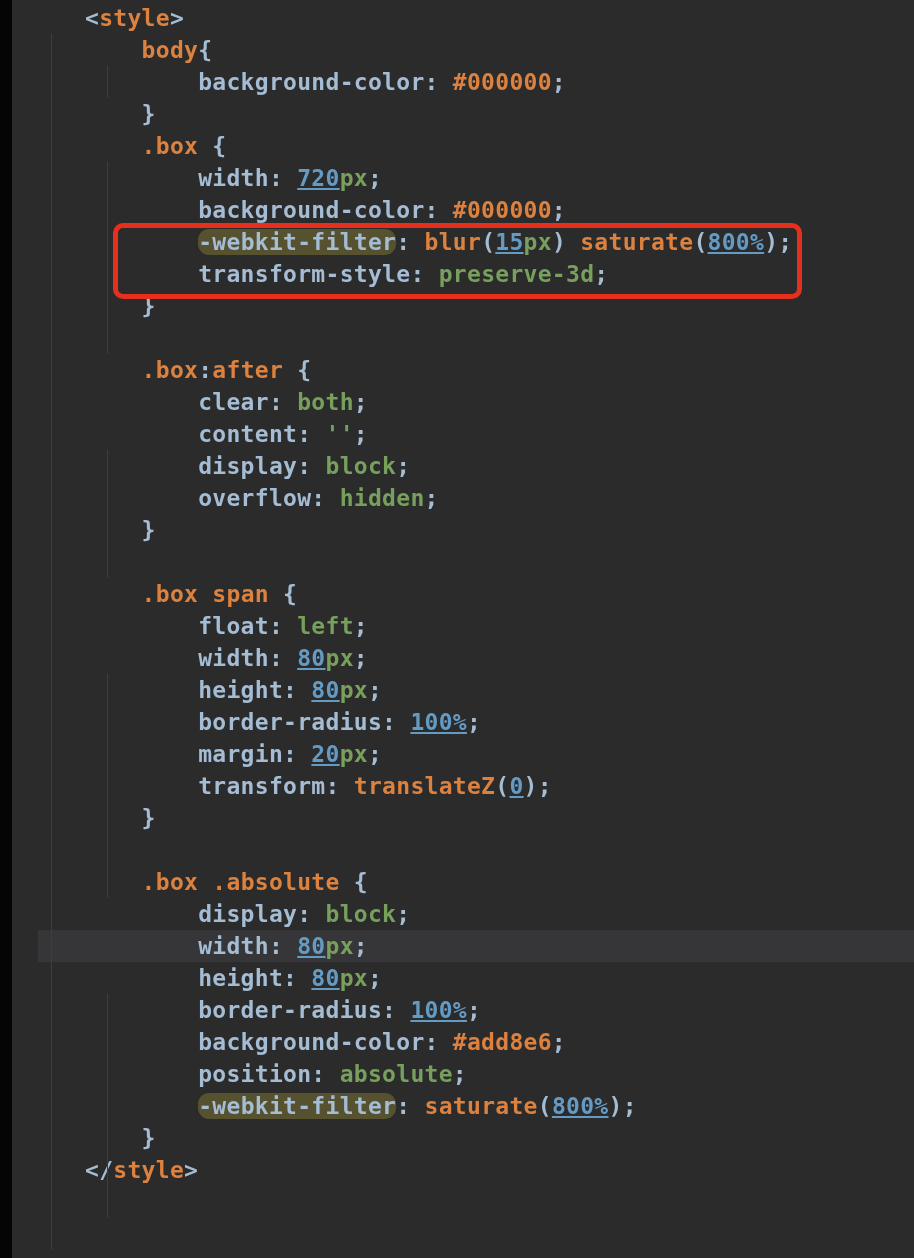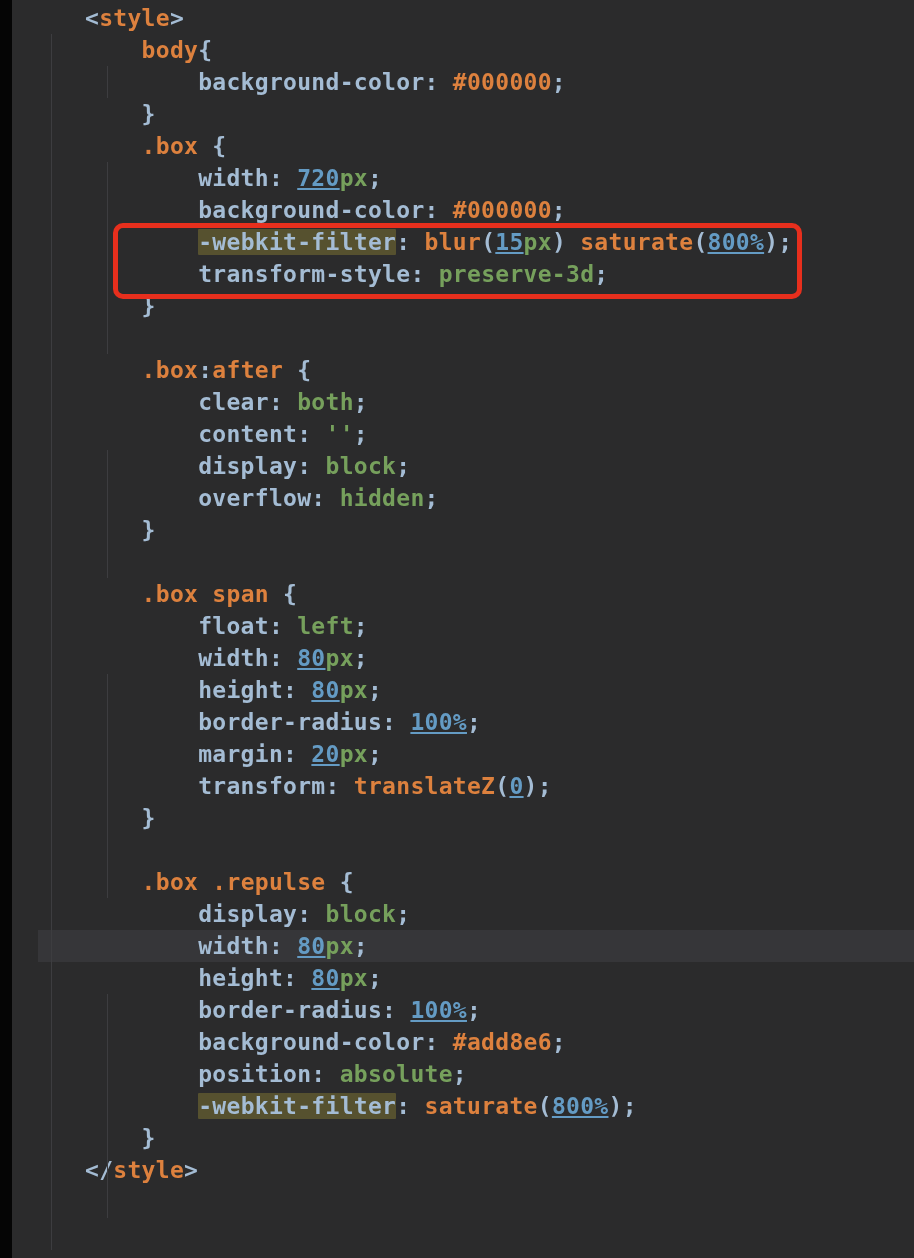--- a/index.html
+++ b/index.html
@@ -36,21 +36,21 @@
     letter-spacing: 0.3px;
     margin-left: 38px;
   }
   .line.current { background: var(--c-curline, #363639); }
   .tok-p { color: var(--c-plain, #a4bcd4); }
   .tok-o { color: var(--c-orange, #dd813e); }
   .tok-n { color: var(--c-number, #649bc4); text-decoration: underline; }
   .tok-g { color: var(--c-green, #76a05c); }
   .find-hl {
     background: var(--c-findhl, #56512f);
-    border-radius: 1px;
+    border-radius: 11px;
   }
   .indent-guide {
     position: absolute;
     width: 1px;
     background: var(--c-guide, #3d3d40);
     z-index: 3;
   }
   .annotation {
     position: absolute;
     left: 113px; top: 223px;
@@ -87,21 +87,21 @@
       <div class="line"></div>
       <div class="line"><span class="tok-p">    </span><span class="tok-o">.box</span><span class="tok-p"> </span><span class="tok-o">span</span><span class="tok-p"> {</span></div>
       <div class="line"><span class="tok-p">        float: </span><span class="tok-g">left</span><span class="tok-p">;</span></div>
       <div class="line"><span class="tok-p">        width: </span><span class="tok-n">80</span><span class="tok-g">px</span><span class="tok-p">;</span></div>
       <div class="line"><span class="tok-p">        height: </span><span class="tok-n">80</span><span class="tok-g">px</span><span class="tok-p">;</span></div>
       <div class="line"><span class="tok-p">        border-radius: </span><span class="tok-n">100%</span><span class="tok-p">;</span></div>
       <div class="line"><span class="tok-p">        margin: </span><span class="tok-n">20</span><span class="tok-g">px</span><span class="tok-p">;</span></div>
       <div class="line"><span class="tok-p">        transform: </span><span class="tok-o">translateZ</span><span class="tok-p">(</span><span class="tok-n">0</span><span class="tok-p">);</span></div>
       <div class="line"><span class="tok-p">    }</span></div>
       <div class="line"></div>
-      <div class="line"><span class="tok-p">    </span><span class="tok-o">.box</span><span class="tok-p"> </span><span class="tok-o">.repulse</span><span class="tok-p"> {</span></div>
+      <div class="line"><span class="tok-p">    </span><span class="tok-o">.box</span><span class="tok-p"> </span><span class="tok-o">.absolute</span><span class="tok-p"> {</span></div>
       <div class="line"><span class="tok-p">        display: </span><span class="tok-g">block</span><span class="tok-p">;</span></div>
       <div class="line current"><span class="tok-p">        width: </span><span class="tok-n">80</span><span class="tok-g">px</span><span class="tok-p">;</span></div>
       <div class="line"><span class="tok-p">        height: </span><span class="tok-n">80</span><span class="tok-g">px</span><span class="tok-p">;</span></div>
       <div class="line"><span class="tok-p">        border-radius: </span><span class="tok-n">100%</span><span class="tok-p">;</span></div>
       <div class="line"><span class="tok-p">        background-color: </span><span class="tok-o">#add8e6</span><span class="tok-p">;</span></div>
       <div class="line"><span class="tok-p">        position: </span><span class="tok-g">absolute</span><span class="tok-p">;</span></div>
       <div class="line"><span class="tok-p">        </span><span class="tok-p find-hl">-webkit-filter</span><span class="tok-p">: </span><span class="tok-o">saturate</span><span class="tok-p">(</span><span class="tok-n">800%</span><span class="tok-p">);</span></div>
       <div class="line"><span class="tok-p">    }</span></div>
       <div class="line"><span class="tok-p">&lt;/</span><span class="tok-o">style</span><span class="tok-p">&gt;</span></div>
     </div>

